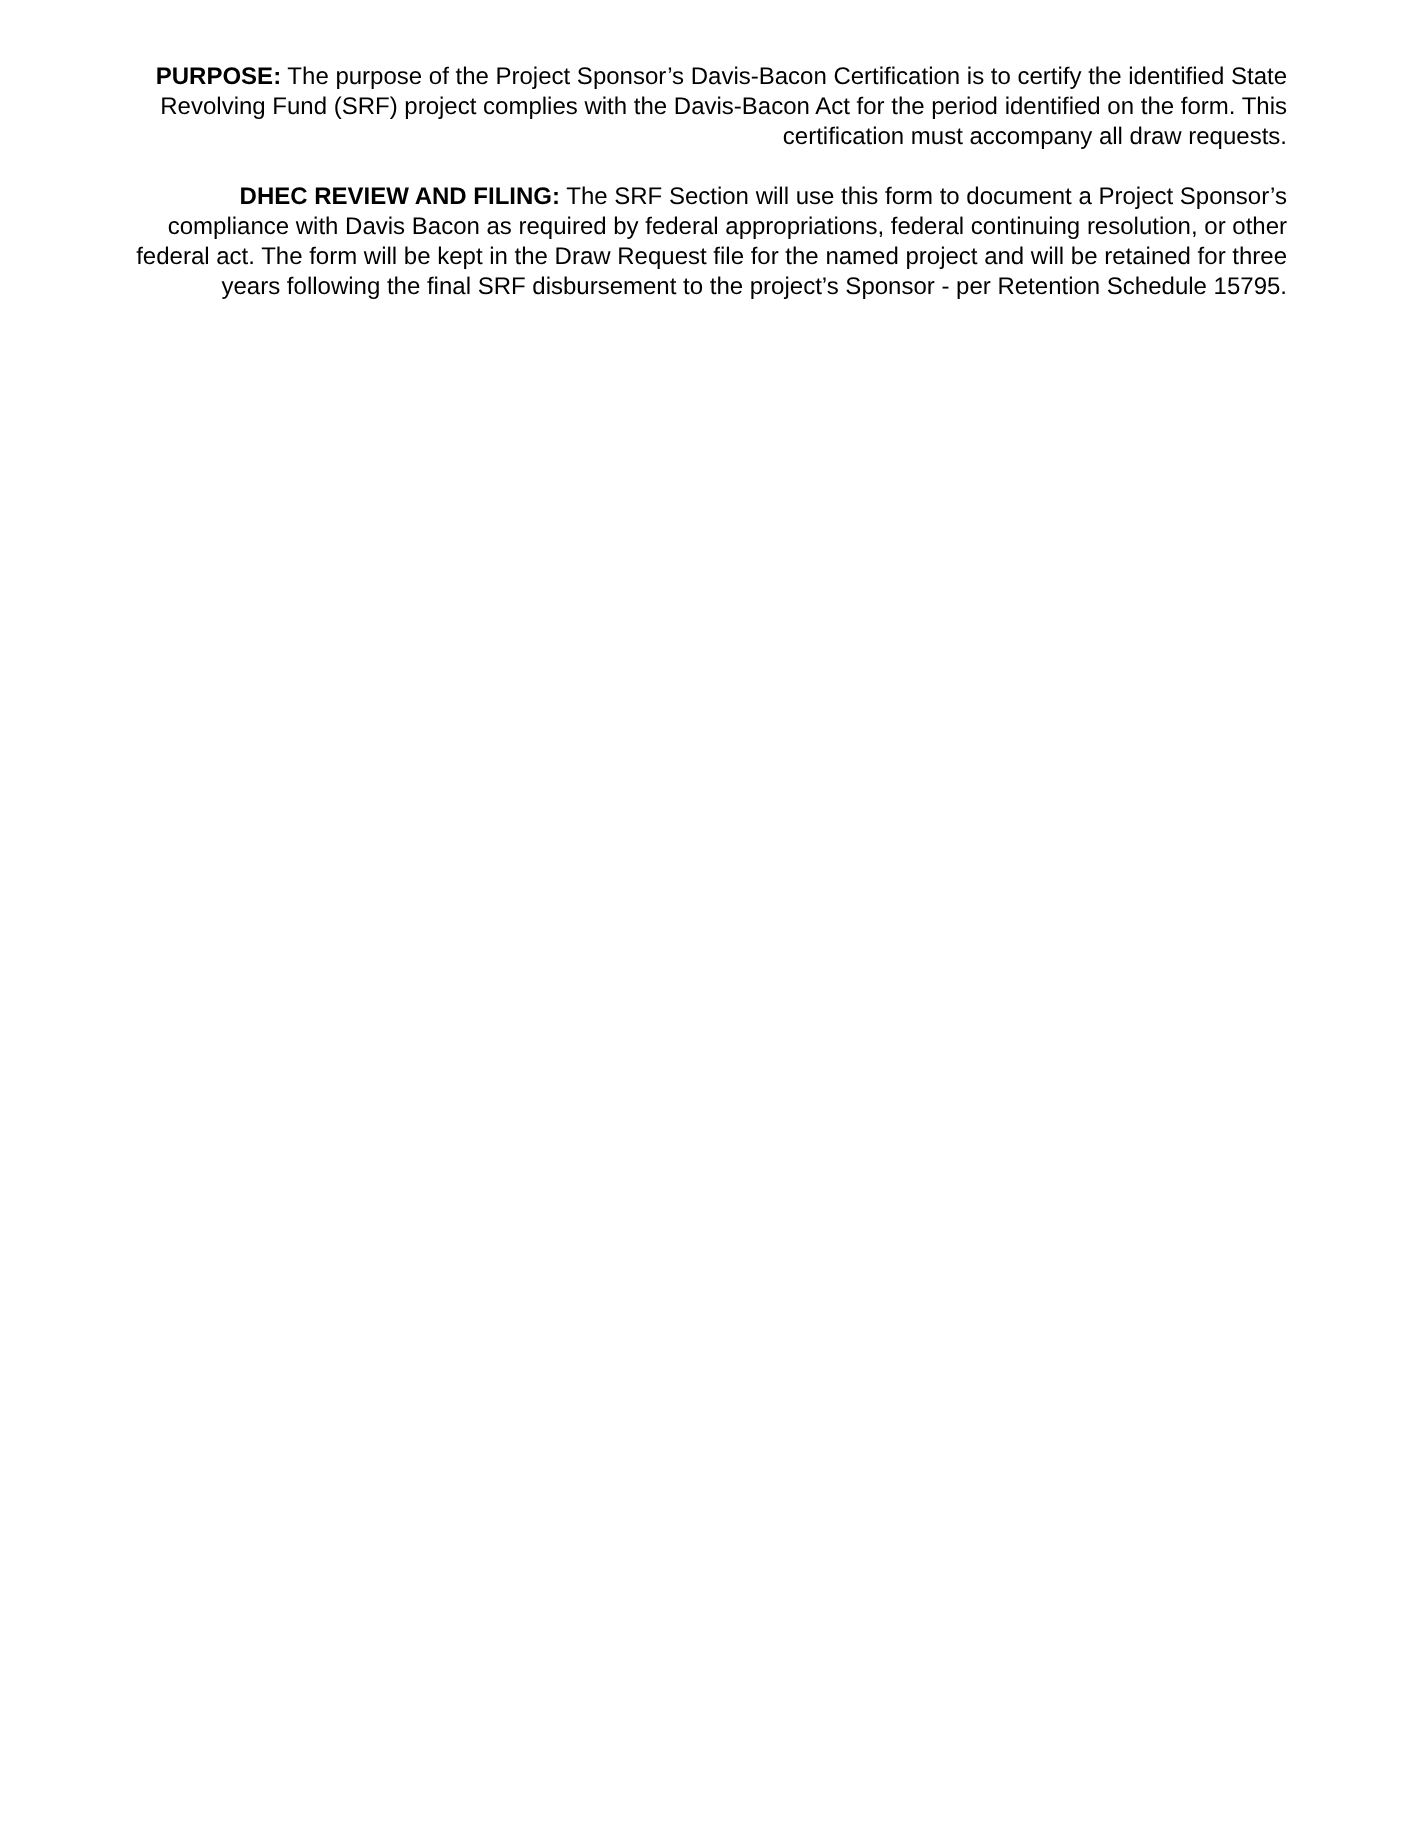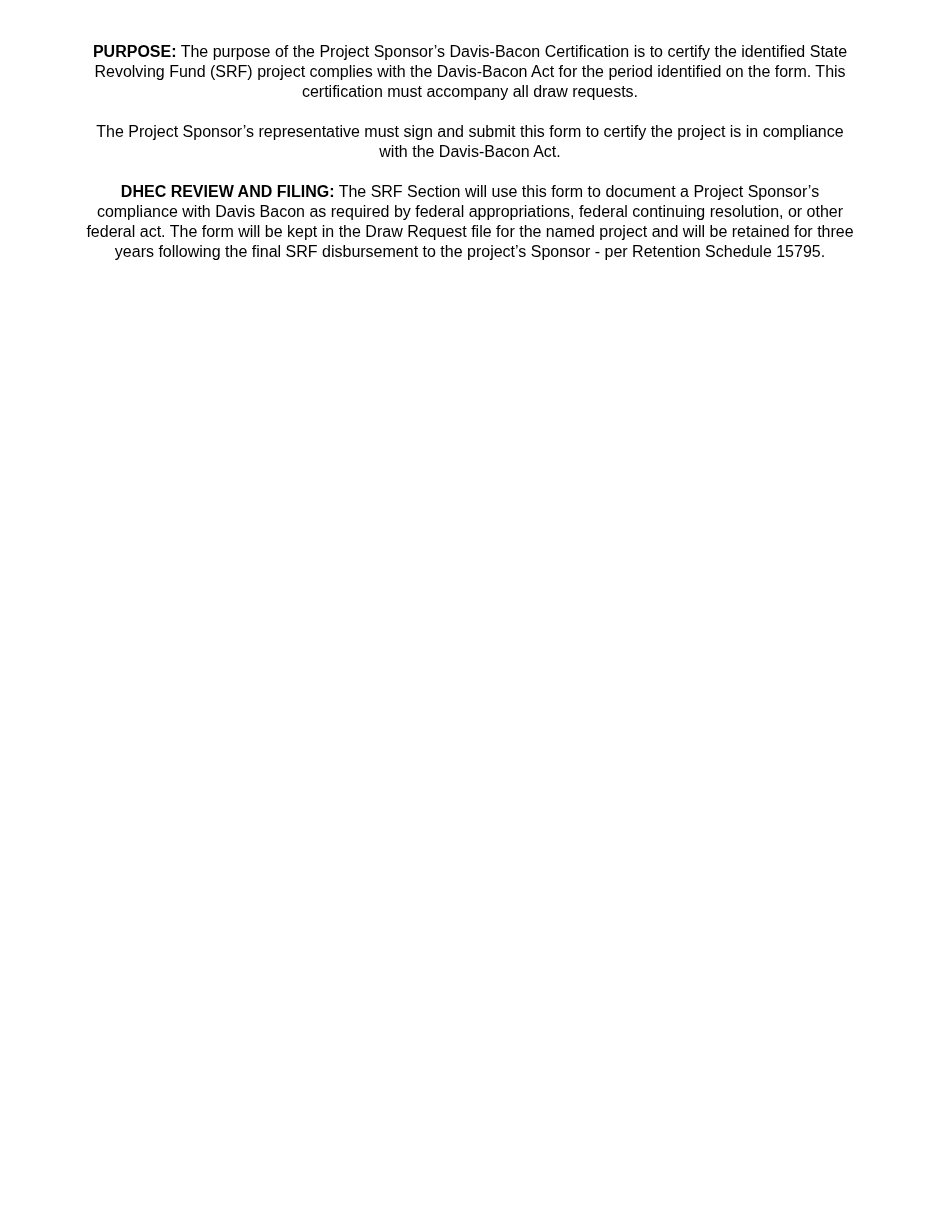--- a/index.html
+++ b/index.html
@@ -37,21 +37,21 @@
     letter-spacing: 0.1px;
     line-height: 20px;
     padding-top: 85px;
   }
 
   .para {
     margin: 0;
     padding: 0;
     font-size: 16px;
     line-height: 20px;
-    text-align: center;
+    text-align: right;
     color: #000000;
   }
 
   .para-purpose      { padding-top: 42px; }
   .para-instructions { padding-top: 20px; }
   .para-sign         { padding-top: 20px; }
   .para-review       { padding-top: 20px; }
 
   .lead {
     font-weight: bold;
@@ -66,22 +66,19 @@
 
 <div class="page">
   <div class="content">
 
 
     <p class="para para-purpose">
       <span class="lead">PURPOSE:</span><span class="body-text"> The purpose of the Project Sponsor’s Davis-Bacon Certification is to certify the identified State Revolving Fund (SRF) project complies with the Davis-Bacon Act for the period identified on the form. This certification must accompany all draw requests.</span>
     </p>
 
 
-    <p class="para para-sign">
-      <span class="body-text">The Project Sponsor’s representative must sign and submit this form to certify the project is in compliance with the Davis-Bacon Act.</span>
-    </p>
 
     <p class="para para-review">
       <span class="lead">DHEC REVIEW AND FILING:</span><span class="body-text"> The SRF Section will use this form to document a Project Sponsor’s compliance with Davis Bacon as required by federal appropriations, federal continuing resolution, or other federal act. The form will be kept in the Draw Request file for the named project and will be retained for three years following the final SRF disbursement to the project’s Sponsor - per Retention Schedule 15795.</span>
     </p>
 
   </div>
 </div>
 
 </body></html>

